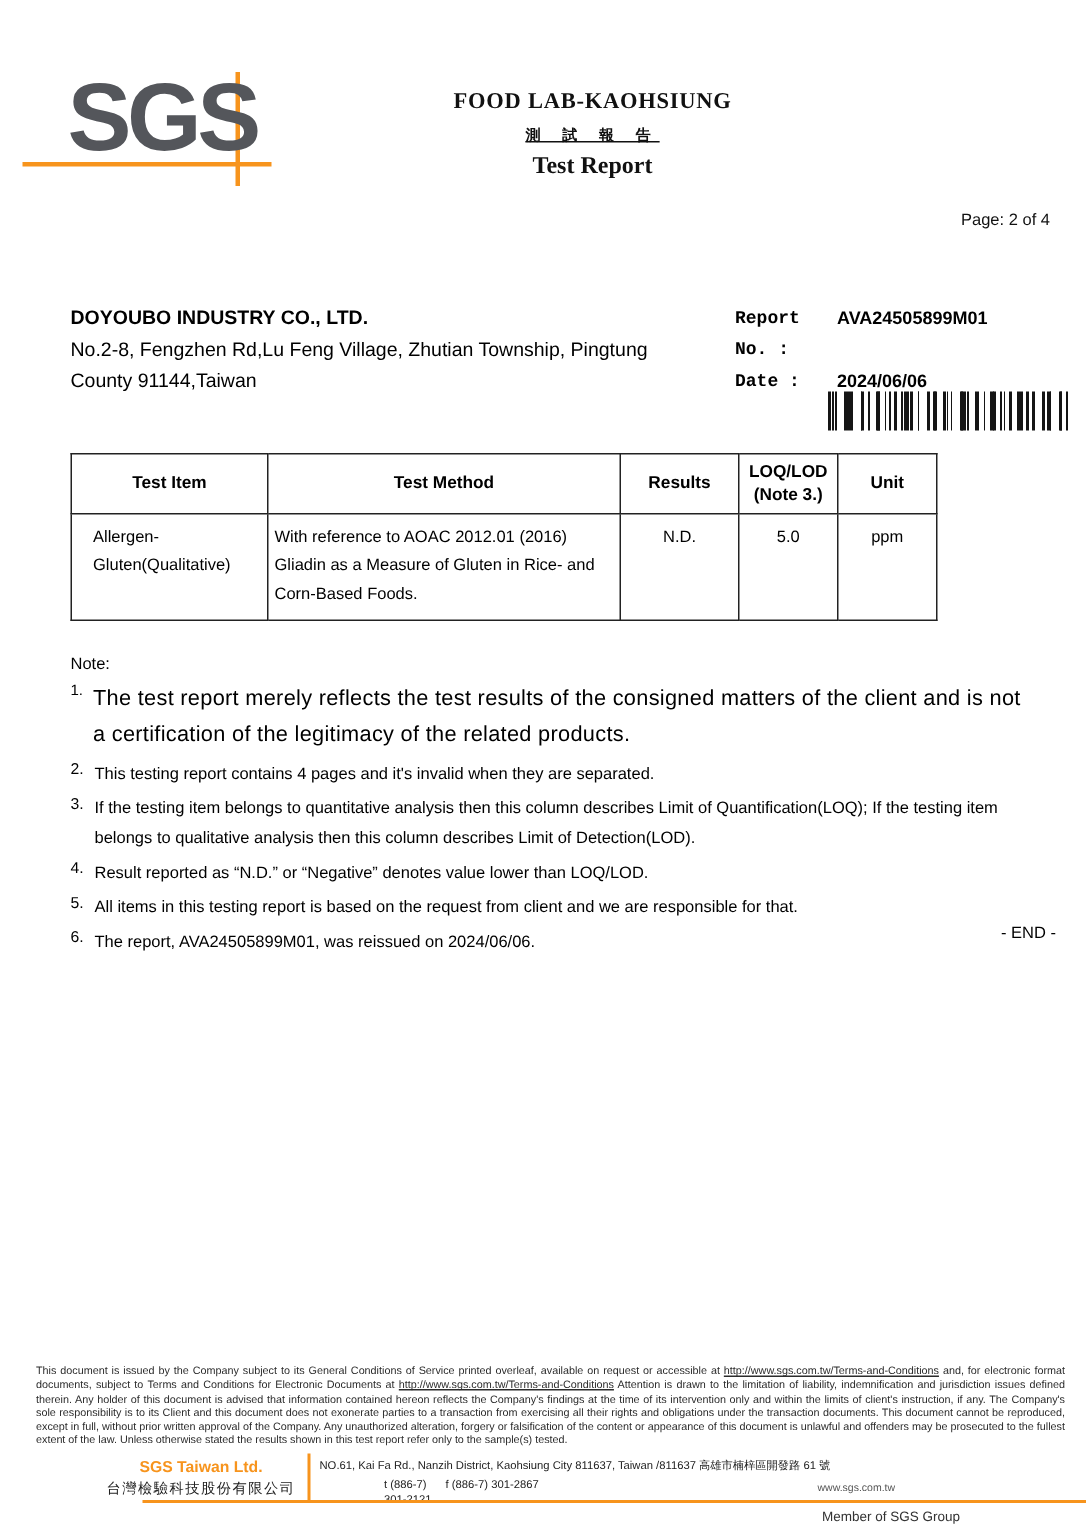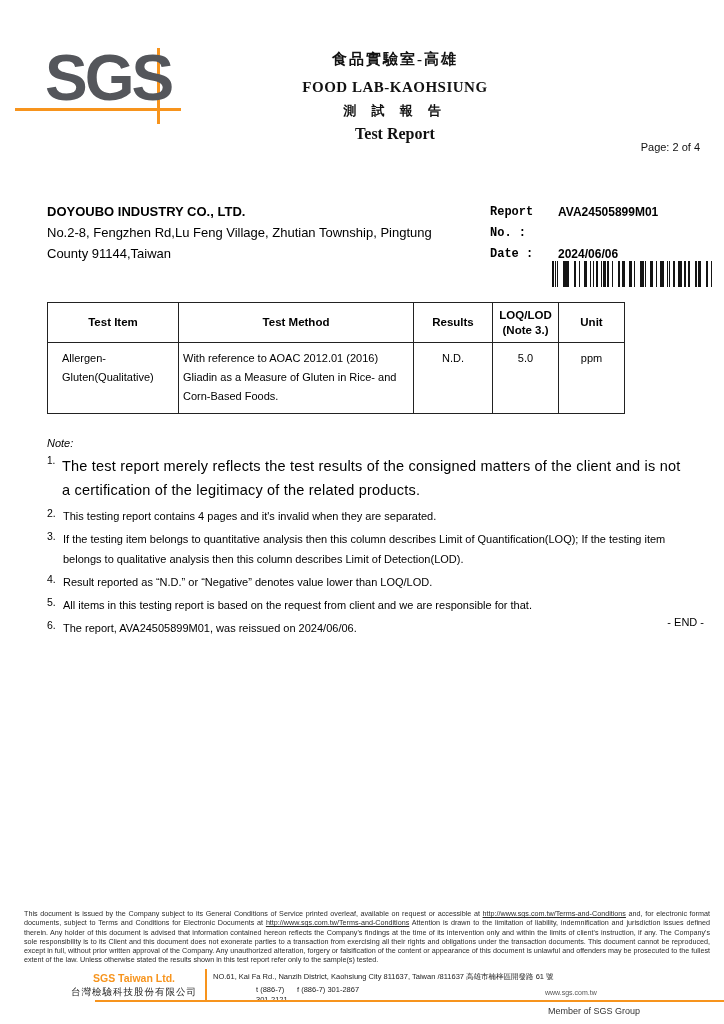--- a/index.html
+++ b/index.html
@@ -24,21 +24,21 @@
   }
   .logo-hline { position: absolute; left: 0; top: 66px; width: 166px; height: 3px; background: #f7941d; }
   .logo-vline { position: absolute; left: 142px; top: 6px; width: 3px; height: 76px; background: #f7941d; }
 
   .header-center {
     position: absolute; left: 180px; top: 50px; width: 430px;
     text-align: center; font-family: "Liberation Serif", serif; color: #111;
   }
   .hc-zh1 { font-size: 15px; font-weight: 700; letter-spacing: 2px; }
   .hc-en1 { font-size: 15px; font-weight: 700; margin-top: 10px; letter-spacing: .5px; }
-  .hc-zh2 { font-size: 13px; font-weight: 700; margin-top: 6px; letter-spacing: 6px; }
+  .hc-zh2 { font-size: 10px; font-weight: 700; margin-top: 6px; letter-spacing: 6px; text-decoration: underline; }
   .hc-en2 { font-size: 16px; font-weight: 700; margin-top: 5px; }
 
   .page-label { position: absolute; right: 24px; top: 141px; font-size: 11px; color: #111; }
 
   
   .client-block { position: absolute; left: 47px; top: 201px; width: 440px; font-size: 13px; line-height: 21px; color: #000; }
   .client-name { font-weight: 700; }
   .meta-block { position: absolute; left: 490px; top: 202px; width: 230px; font-size: 12px; line-height: 21px; font-weight: 700; color: #000; }
   .meta-row { display: flex; }
   .meta-label { width: 68px; flex: 0 0 68px; font-family: Liberation Mono, monospace; }
@@ -60,21 +60,21 @@
     height: 40px; font-size: 11.5px; font-weight: 700;
     text-align: center; vertical-align: middle; line-height: 15px;
   }
   .results-table td { height: 71px; vertical-align: top; padding-top: 6px; line-height: 19px; }
   .td-item { padding-left: 14px; padding-right: 8px; text-align: left; }
   .td-method { padding-left: 4px; padding-right: 1px; text-align: left; }
   .td-center { text-align: center; }
 
   
   .notes { position: absolute; left: 47px; top: 437px; width: 636px; color: #000; }
-  .notes-label { font-size: 11px; font-style: italic; }
+  .notes-label { font-size: 11px; }
   .note-row { display: flex; margin-top: 3px; }
   .note-num { flex: 0 0 16px; font-size: 10.5px; padding-top: 1px; }
   .note-text { flex: 1; font-size: 11px; line-height: 20px; }
   .note-row.large { margin-top: 5px; margin-bottom: 4px; }
   .note-row.large .note-num { flex: 0 0 15px; font-size: 10px; padding-top: 1px; }
   .note-row.large .note-text { font-size: 14.5px; line-height: 24px; letter-spacing: .2px; }
   .end-marker { position: absolute; left: 24px; top: 616px; width: 680px; text-align: right; font-size: 11px; color: #000; }
 
   
   .disclaimer {
@@ -98,21 +98,20 @@
 
 <div class="page">
 
   <div class="logo-wrap">
     <div class="logo-hline"></div>
     <div class="logo-vline"></div>
     <div class="logo-text">SGS</div>
   </div>
 
   <div class="header-center">
-    <div class="hc-zh1">食品實驗室-高雄</div>
     <div class="hc-en1">FOOD LAB-KAOHSIUNG</div>
     <div class="hc-zh2">測 試 報 告</div>
     <div class="hc-en2">Test Report</div>
   </div>
 
   <div class="page-label">Page: 2 of 4</div>
 
   <div class="client-block">
     <div class="client-name">DOYOUBO INDUSTRY CO., LTD.</div>
     <div>No.2-8, Fengzhen Rd,Lu Feng Village, Zhutian Township, Pingtung</div>

